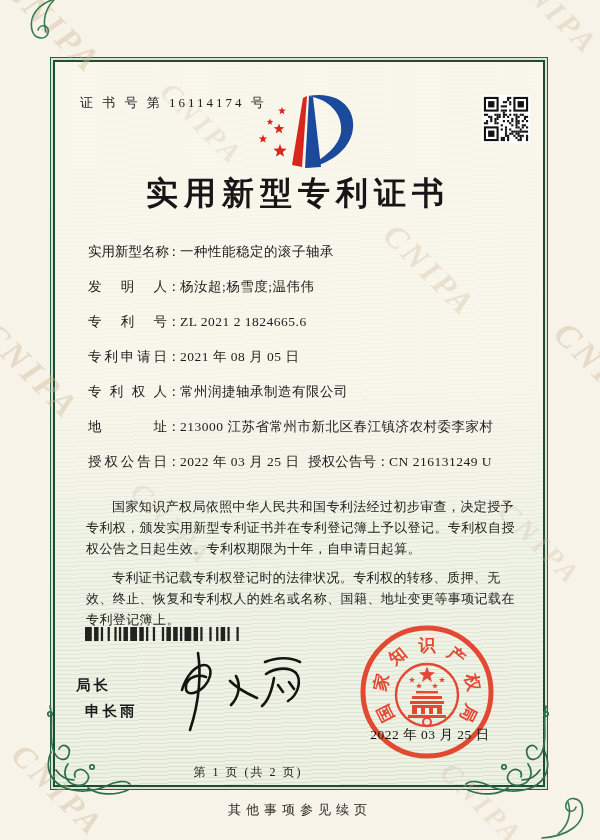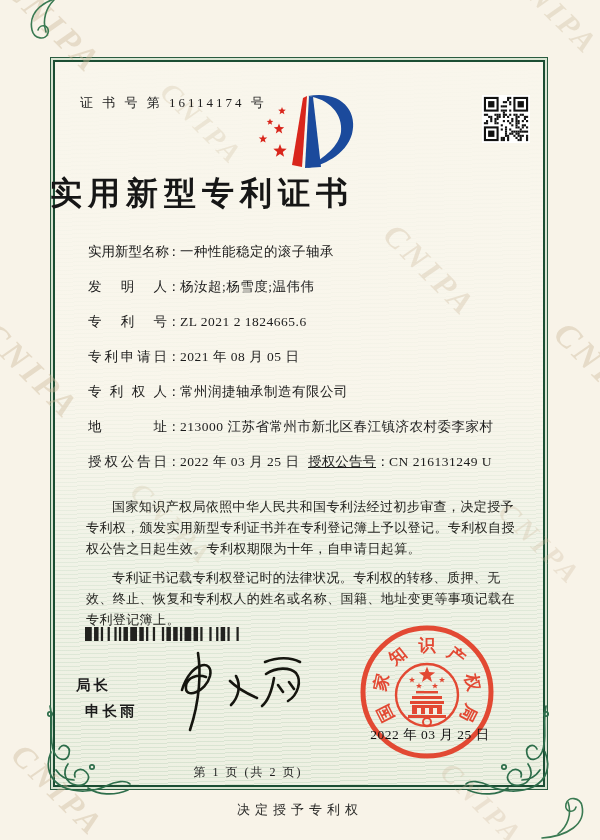--- a/index.html
+++ b/index.html
@@ -19,30 +19,30 @@
                            rgba(246,244,232,0) 1px, rgba(246,244,232,0) 4px),
            #f6f3e7;}
 
   .wm{position:absolute;z-index:2;font-family:"Liberation Serif","DejaVu Serif",serif;
       font-style:italic;font-weight:bold;letter-spacing:4px;
       color:rgba(204,186,155,.42);transform:rotate(45deg);pointer-events:none;}
 
   .ct{position:absolute;z-index:3;}
 
   .cert-no{left:80px;top:94px;font-size:13px;letter-spacing:3px;}
-  .title{left:50px;top:172px;width:496px;text-align:left;font-size:32px;
+  .title{left:50px;top:172px;width:496px;text-align:center;font-size:32px;
          font-weight:bold;letter-spacing:6px;color:#161616;}
 
   .fields{left:80px;top:243px;width:450px;font-size:13.5px;}
   .frow{position:relative;height:35px;white-space:nowrap;}
   .flabel{display:inline-block;width:79px;text-align:justify;text-align-last:justify;vertical-align:top;margin-left:8px;}
   .colon{display:inline-block;width:13px;}
   .fval{letter-spacing:.5px;}
   .grant-no{position:absolute;left:228px;top:0;}
-  .flabel2{display:inline-block;width:68px;text-align:justify;text-align-last:justify;text-decoration:underline;}
+  .flabel2{display:inline-block;width:68px;text-align:justify;text-align-last:justify;}
 
   .paras{left:78px;top:488px;width:448px;font-size:13px;line-height:21px;
          color:#23231f;z-index:3;}
   .paras p{margin:8px;text-indent:2em;letter-spacing:.4px;}
 
   .director-title{left:76px;top:676px;font-size:14.5px;font-weight:bold;
          font-family:Liberation Serif, serif;letter-spacing:3px;}
   .director-name{left:85px;top:702px;font-size:14.5px;font-weight:bold;
          font-family:"Liberation Sans","DejaVu Sans",sans-serif;letter-spacing:3px;}
 
@@ -312,21 +312,21 @@
       <text x="70" y="29" font-size="17" font-weight="bold" fill="#e23b25" text-anchor="middle" transform="rotate(-78 70 70)" font-family="&quot;Liberation Serif&quot;,&quot;DejaVu Serif&quot;,serif">家</text>
       <text x="70" y="29" font-size="17" font-weight="bold" fill="#e23b25" text-anchor="middle" transform="rotate(-39 70 70)" font-family="&quot;Liberation Serif&quot;,&quot;DejaVu Serif&quot;,serif">知</text>
       <text x="70" y="29" font-size="17" font-weight="bold" fill="#e23b25" text-anchor="middle" transform="rotate(0 70 70)" font-family="&quot;Liberation Serif&quot;,&quot;DejaVu Serif&quot;,serif">识</text>
       <text x="70" y="29" font-size="17" font-weight="bold" fill="#e23b25" text-anchor="middle" transform="rotate(39 70 70)" font-family="&quot;Liberation Serif&quot;,&quot;DejaVu Serif&quot;,serif">产</text>
       <text x="70" y="29" font-size="17" font-weight="bold" fill="#e23b25" text-anchor="middle" transform="rotate(78 70 70)" font-family="&quot;Liberation Serif&quot;,&quot;DejaVu Serif&quot;,serif">权</text>
       <text x="70" y="29" font-size="17" font-weight="bold" fill="#e23b25" text-anchor="middle" transform="rotate(117 70 70)" font-family="&quot;Liberation Serif&quot;,&quot;DejaVu Serif&quot;,serif">局</text>
     </svg>
   <div class="ct seal-date">2022 年 03 月 25 日</div>
 
   <div class="ct page-info">第 1 页 (共 2 页)</div>
-  <div class="ct continuation">决定授予专利权</div>
+  <div class="ct continuation">其他事项参见续页</div>
 
   <svg class="fl" style="left:40px;top:704px;" width="92" height="94" viewBox="0 0 92 94">
     <g fill="none" stroke="#2e6e4b" stroke-width="1.7" stroke-linecap="round">
       <path d="M10,2 C14,20 8,34 14,48 C18,57 27,58 29,50 C31,42 22,38 19,45"></path>
       <path d="M11,48 C5,62 9,76 23,83 C36,89 54,88 66,82 C76,77 86,76 90,80"></path>
       <path d="M28,60 C22,68 25,79 36,81 C46,83 52,74 46,68 C41,63 33,66 35,73"></path>
       <path d="M48,84 C58,91 74,92 88,86"></path>
       <path d="M16,66 C20,72 27,76 34,76"></path>
       <circle cx="10" cy="10" r="2.2"></circle>
       <circle cx="52" cy="63" r="2.2"></circle>

